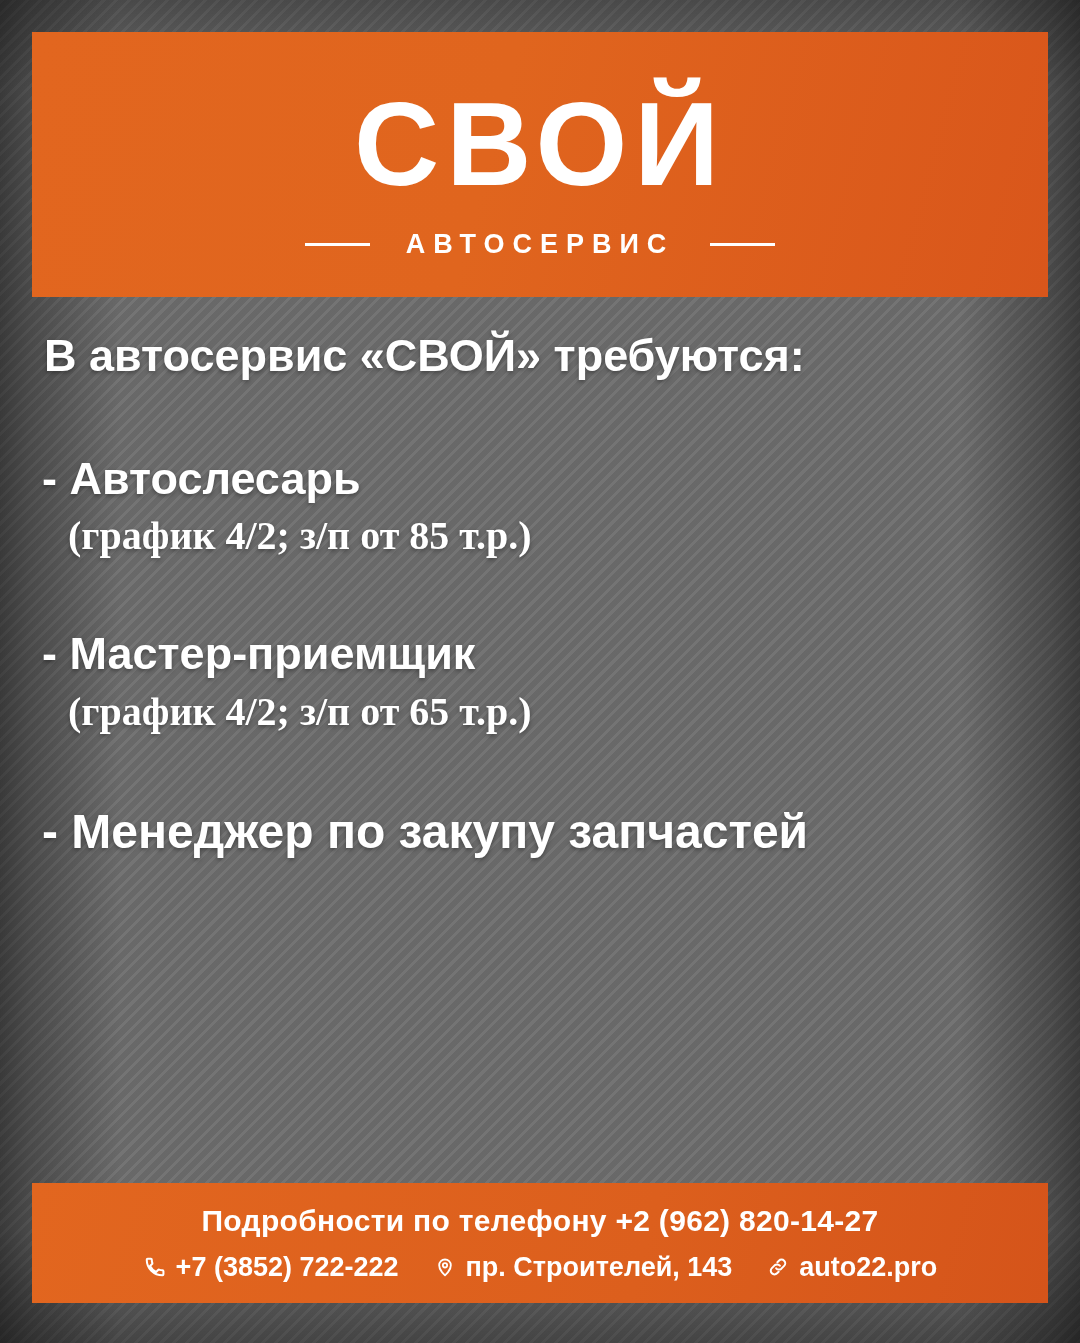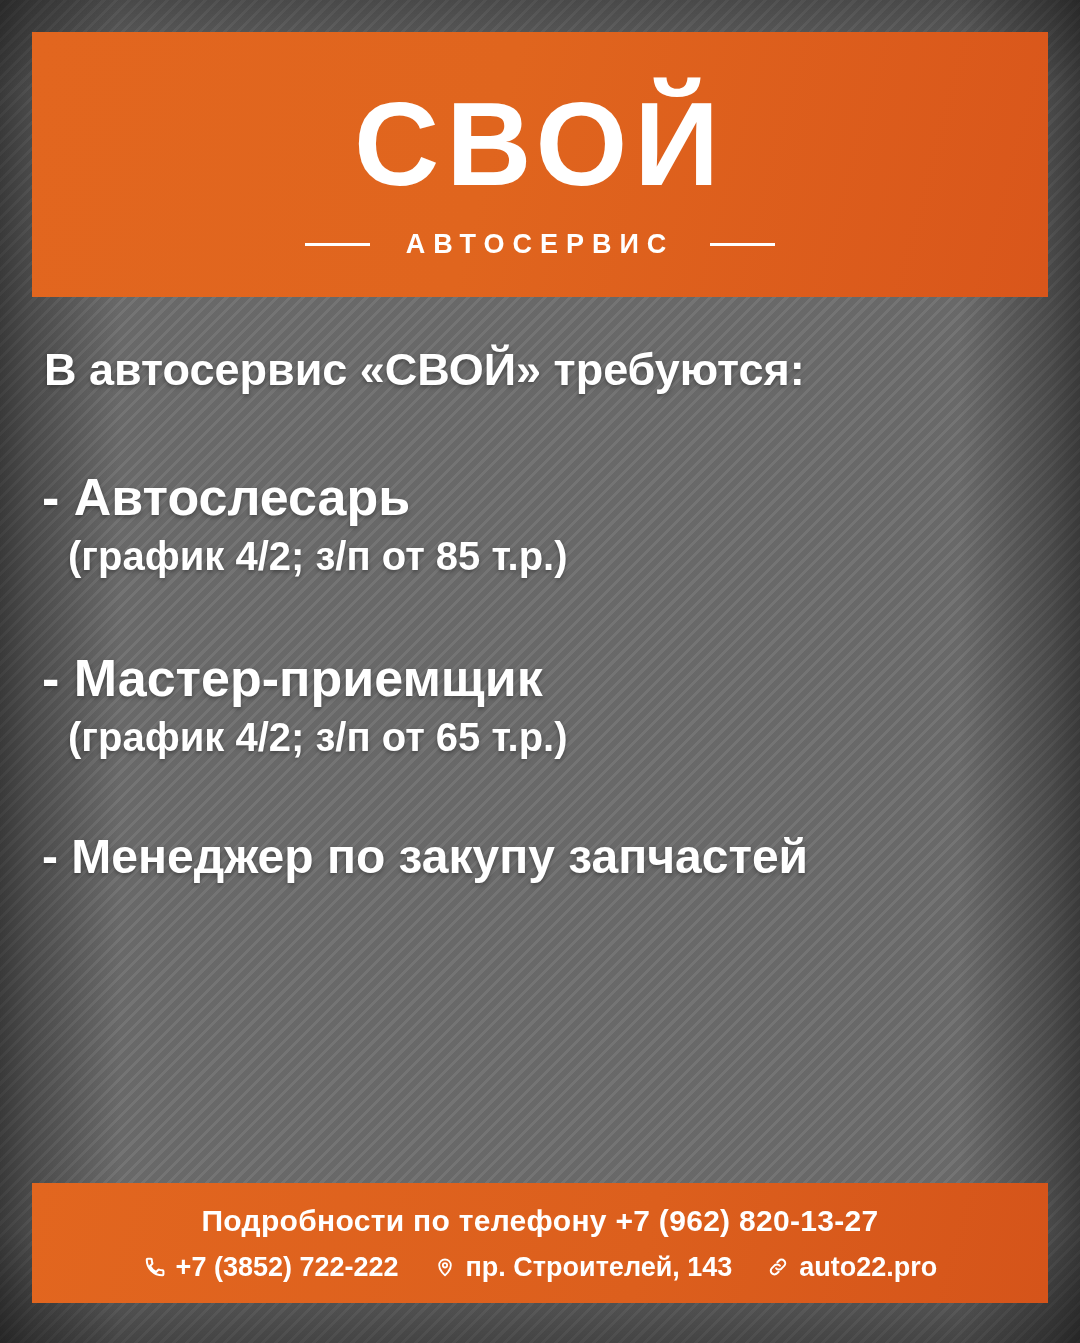--- a/index.html
+++ b/index.html
@@ -83,52 +83,53 @@
     font-size: 27px;
     font-weight: bold;
     letter-spacing: 8px;
     white-space: nowrap;
   }
 
   
   .content {
     position: absolute;
     left: 0;
-    top: 344px;
+    top: 330px;
     width: 1080px;
     z-index: 3;
   }
   .headline {
     color: #ffffff;
     font-size: 45px;
     font-weight: bold;
     padding-left: 44px;
     margin-bottom: 72px;
     text-shadow: 0 2px 4px rgba(0,0,0,0.35);
   }
   .vacancy {
     margin-bottom: 70px;
   }
   .vacancy .title {
     color: #ffffff;
-    font-size: 52px;
+    font-size: 45px;
     font-weight: bold;
     padding-left: 42px;
     line-height: 1.12;
     text-shadow: 0 2px 4px rgba(0,0,0,0.35);
     white-space: nowrap;
   }
   .vacancy .details {
     color: #ffffff;
     font-size: 40px;
     font-weight: bold;
     padding-left: 68px;
     margin-top: 8px;
     text-shadow: 0 2px 4px rgba(0,0,0,0.35);
     white-space: nowrap;
+    font-family: Liberation Serif, serif;
   }
   .vacancy.last .title { font-size: 48px; padding-left: 42px; margin-top: 16px; }
 
   
   .footer-bar {
     position: absolute;
     left: 32px;
     bottom: 40px;
     width: 1016px;
     height: 120px;
@@ -198,21 +199,21 @@
       <div class="title">- Мастер-приемщик</div>
       <div class="details">(график 4/2; з/п от 65 т.р.)</div>
     </div>
 
     <div class="vacancy last">
       <div class="title">- Менеджер по закупу запчастей</div>
     </div>
   </div>
 
   <div class="footer-bar">
-    <div class="footer-line1">Подробности по телефону +7 (962) 820-13-27</div>
+    <div class="footer-line1">Подробности по телефону +2 (962) 820-14-27</div>
     <div class="footer-line2">
 
       <div class="f-item">
         <span class="f-icon">
           <svg width="22" height="22" viewBox="0 0 24 24" fill="none" stroke="#ffffff" stroke-width="2.2" stroke-linecap="round" stroke-linejoin="round">
             <path d="M6.6 10.8c1.4 2.8 3.8 5.2 6.6 6.6l2.2-2.2c.3-.3.7-.4 1.1-.3 1.2.4 2.4.6 3.7.6.6 0 1 .4 1 1V20c0 .6-.4 1-1 1C10.6 21 3 13.4 3 4c0-.6.4-1 1-1h3.5c.6 0 1 .4 1 1 0 1.3.2 2.5.6 3.7.1.4 0 .8-.3 1.1l-2.2 2z"></path>
           </svg>
         </span>
         <span>+7 (3852) 722-222</span>
       </div>

